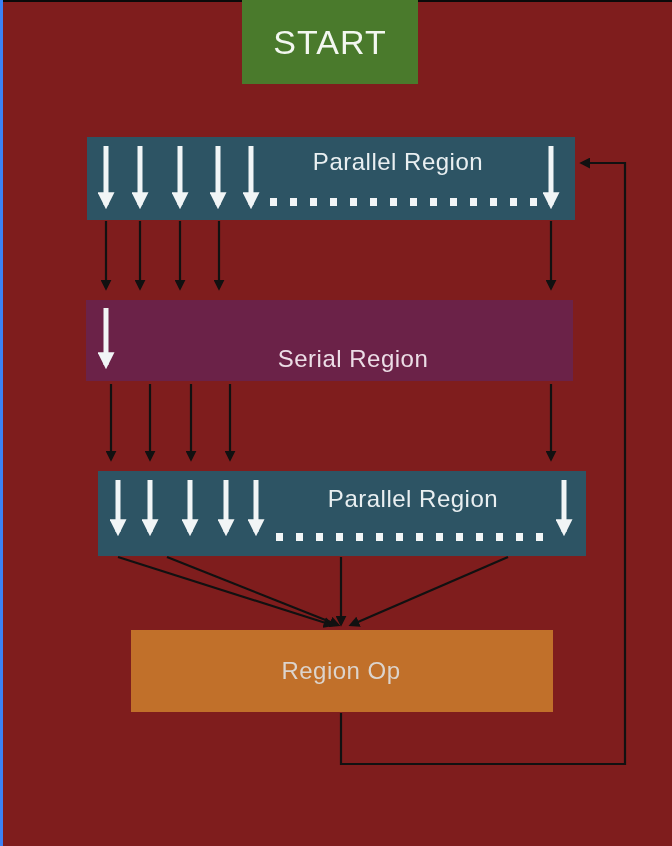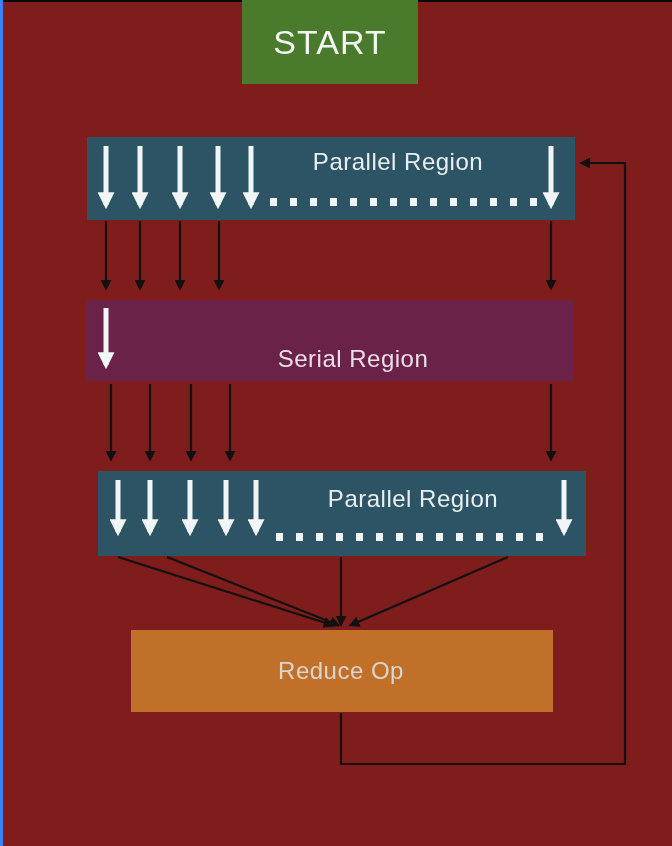--- a/index.html
+++ b/index.html
@@ -129,14 +129,14 @@
       <line x1="338" y1="557" x2="338" y2="624" marker-end="url(#ab)"></line>
       <line x1="505" y1="557" x2="348" y2="625" marker-end="url(#ab)"></line>
     </g>
 
     <polyline points="338,713 338,764 622,764 622,163 579,163" fill="none" stroke="#111111" stroke-width="2.2" marker-end="url(#ab)"></polyline>
   </svg>
 
   <span class="label teal-label lbl-p-top">Parallel Region</span>
   <span class="label maroon-label lbl-serial">Serial Region</span>
   <span class="label teal-label lbl-p-bottom">Parallel Region</span>
-  <span class="label orange-label lbl-reduce">Reduce Op</span>
+  <span class="label orange-label lbl-reduce">Region Op</span>
 </div>
 
 </body></html>

